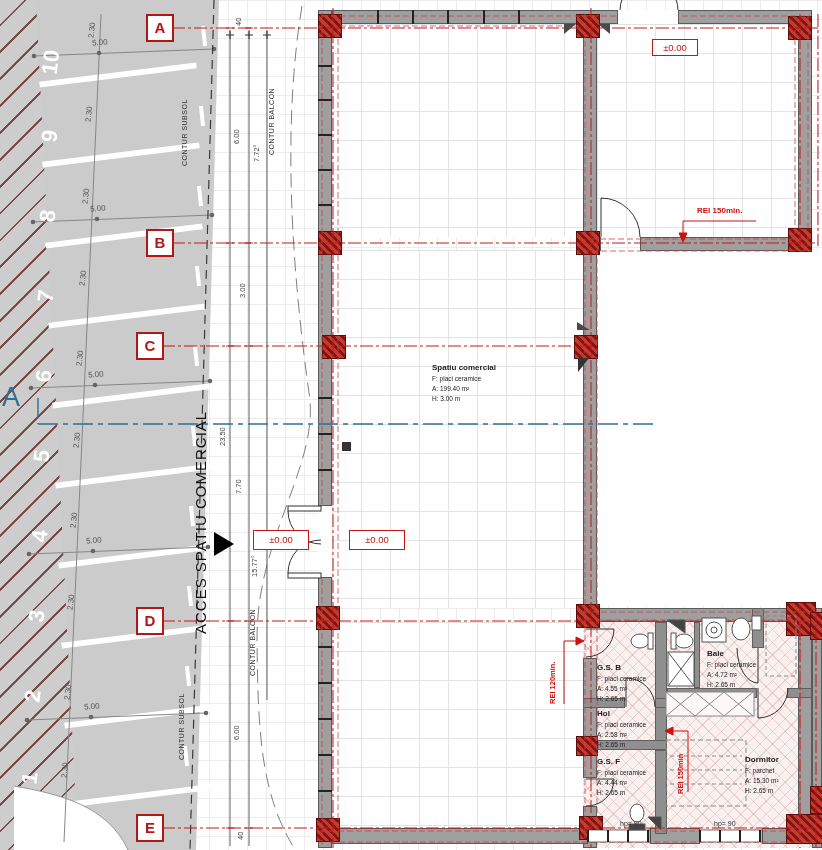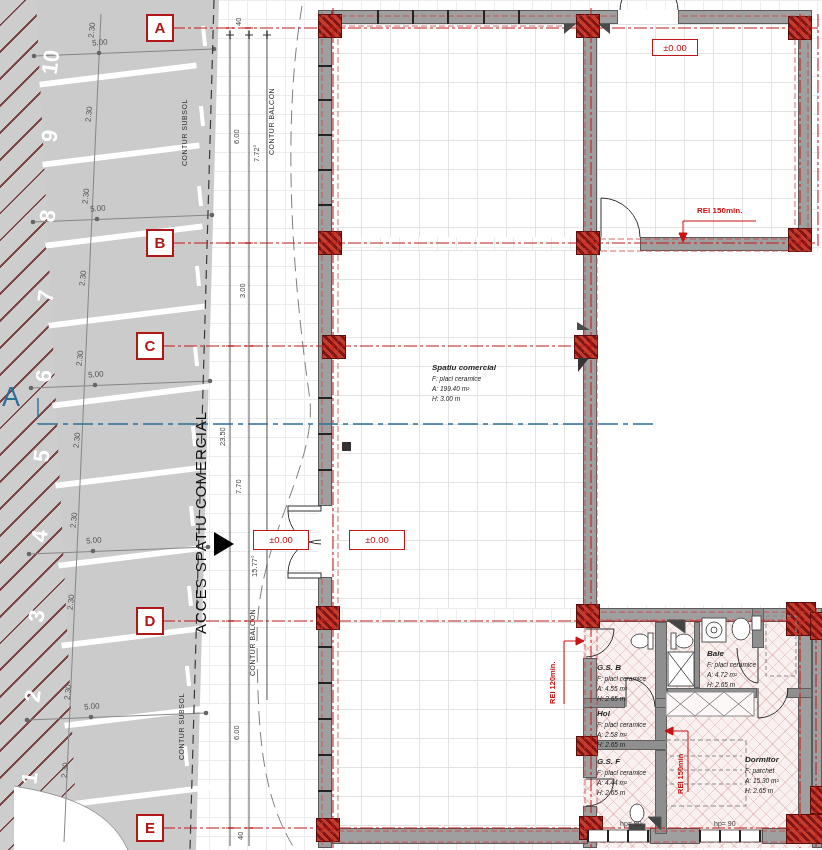--- a/index.html
+++ b/index.html
@@ -22,21 +22,21 @@
   .sep{width:158px;height:6px;background:#fff;transform:rotate(-7deg);}
   .etick{width:20px;height:4px;background:#fff;transform:rotate(84deg);}
   .pnum{writing-mode:vertical-rl;transform:rotate(187deg);color:#fff;font-weight:bold;font-size:22px;line-height:1;}
   .pdim{writing-mode:vertical-rl;transform:rotate(187deg);font-size:8px;color:#555;height:26px;}
   .ldim{font-size:8px;color:#555;transform:rotate(-3deg);}
   .vdim{writing-mode:vertical-rl;transform:rotate(180deg);font-size:7.5px;color:#444;}
   .vsm{writing-mode:vertical-rl;transform:rotate(180deg);font-size:7px;color:#333;letter-spacing:.5px;white-space:nowrap;}
   .bub{width:24px;height:24px;border:2px solid #b01818;color:#b01818;font-weight:bold;font-size:15px;
        text-align:center;line-height:24px;background:#fff;}
   .lvl{border:1px solid #c01818;color:#c01818;font-size:9.5px;background:#fff;text-align:center;}
-  .rlbl{font-size:6.5px;color:#222;line-height:1.5;white-space:nowrap;font-style:italic;}
+  .rlbl{font-size:6.5px;color:#222;line-height:1.5;white-space:nowrap;}
   .rlbl .nm{font-size:8px;font-weight:bold;}
   .reiH{color:#cc1111;font-size:8px;font-weight:600;white-space:nowrap;}
   .reiV{writing-mode:vertical-rl;transform:rotate(180deg);color:#cc1111;font-size:7.5px;font-weight:600;white-space:nowrap;}
   .hp{font-size:7px;color:#333;white-space:nowrap;}
   .access{writing-mode:vertical-rl;transform:rotate(180deg);font-size:15px;color:#111;letter-spacing:1px;white-space:nowrap;}
   .secA{color:#2e6f96;font-size:27px;font-weight:500;}
 </style>
 </head>
 <body>
 

